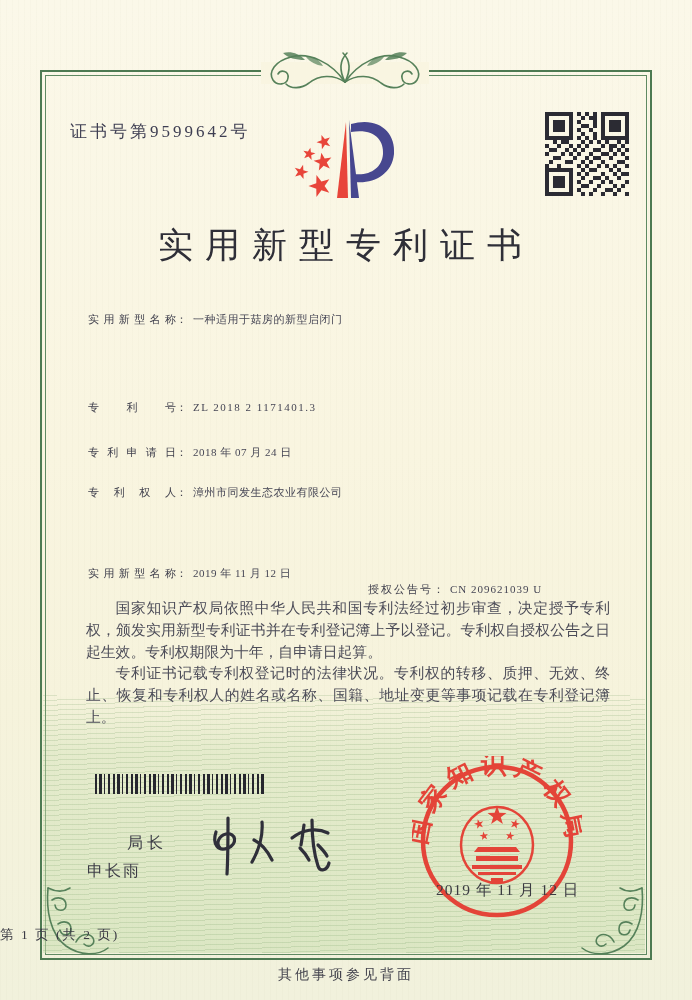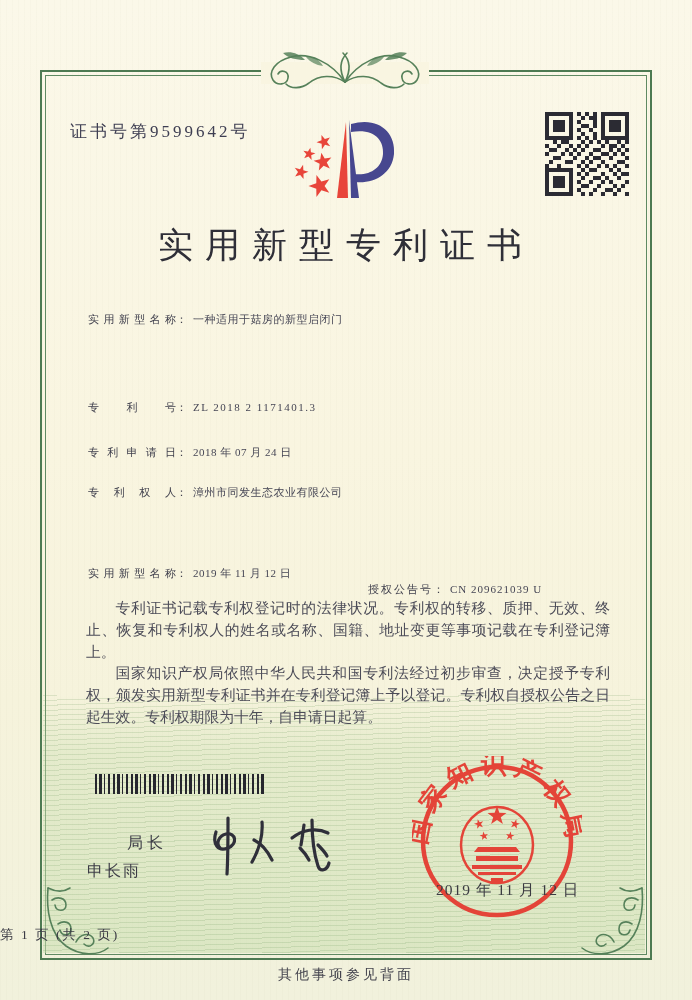--- a/index.html
+++ b/index.html
@@ -143,22 +143,22 @@
     <span class="lab">专利权人</span><span class="col">：</span><span class="val">漳州市同发生态农业有限公司</span>
   </div>
   <div class="row" style="top:566px">
     <span class="lab">实用新型名称</span><span class="col">：</span><span class="val">2019 年 11 月 12 日</span>
     <span class="pair2">
       <span class="lab2">授权公告号</span><span class="col">：</span><span class="val" style="letter-spacing:1px">CN 209621039 U</span>
     </span>
   </div>
 
   <div class="paras">
+    <p>国家知识产权局依照中华人民共和国专利法经过初步审查，决定授予专利权，颁发实用新型专利证书并在专利登记簿上予以登记。专利权自授权公告之日起生效。专利权期限为十年，自申请日起算。</p>
     <p>专利证书记载专利权登记时的法律状况。专利权的转移、质押、无效、终止、恢复和专利权人的姓名或名称、国籍、地址变更等事项记载在专利登记簿上。</p>
-    <p>国家知识产权局依照中华人民共和国专利法经过初步审查，决定授予专利权，颁发实用新型专利证书并在专利登记簿上予以登记。专利权自授权公告之日起生效。专利权期限为十年，自申请日起算。</p>
   </div>
 
   <div class="barcode"></div>
 
   <div class="director-title">局长</div>
   <div class="director-name">申长雨</div>
 
   <svg class="signature" width="160" height="70" viewBox="0 0 160 70">
     <g fill="none" stroke="#2f2f3a" stroke-width="3.2" stroke-linecap="round" stroke-linejoin="round">
       <path d="M28,6 C28,24 28,46 27,62"></path>

